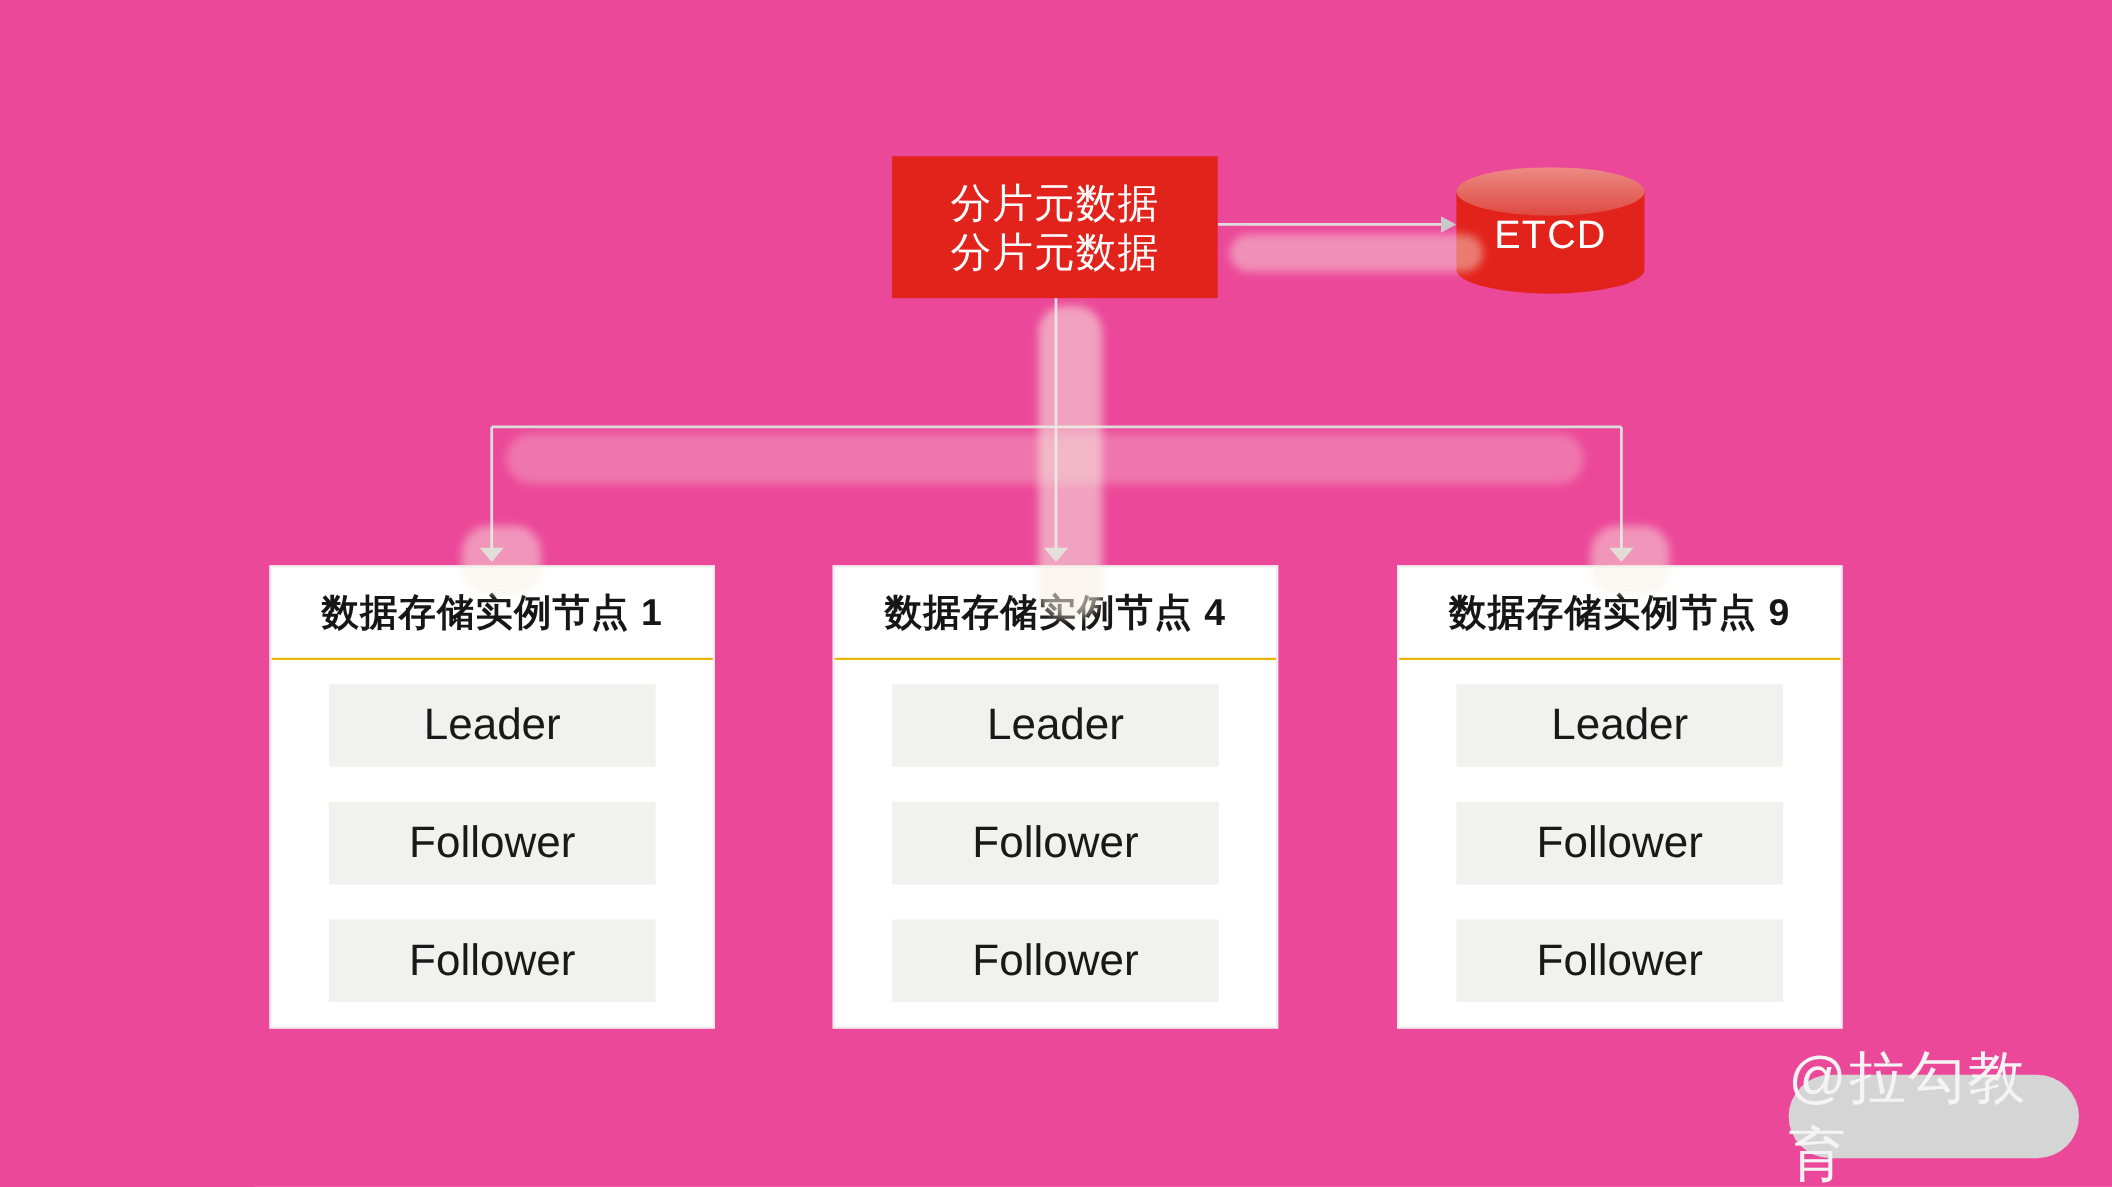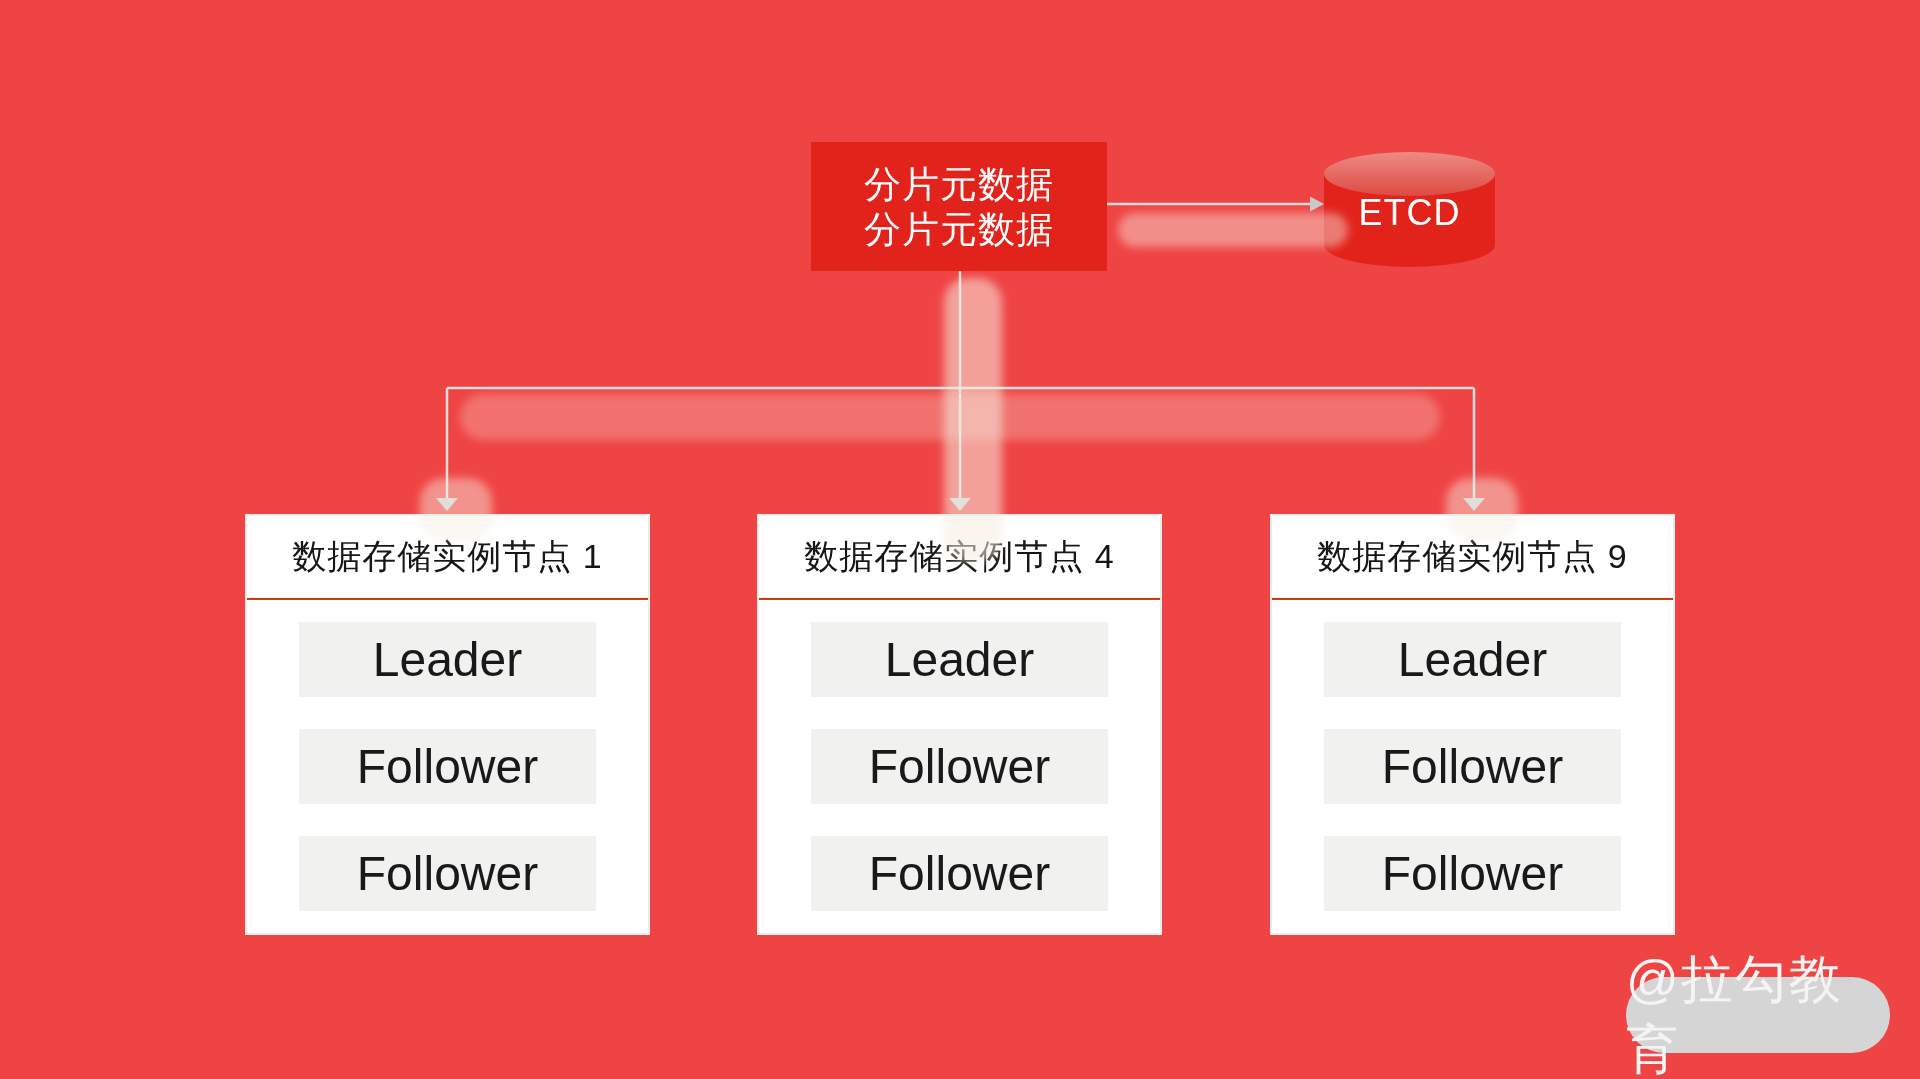--- a/index.html
+++ b/index.html
@@ -5,21 +5,21 @@
   * { margin: 0; padding: 0; box-sizing: border-box; }
   html, body { background: #ffffff; }
   body {
     font-family: "Liberation Sans", "DejaVu Sans", sans-serif;
     color: #1a1a1a;
   }
   .canvas {
     position: relative;
     width: 1920px;
     height: 1079px;
-    background: #ef4444;
+    background: #ec4899;
     overflow: hidden;
   }
   svg.connectors {
     position: absolute;
     left: 0; top: 0;
     z-index: 1;
   }
   
   .ghost {
     position: absolute;
@@ -69,40 +69,40 @@
     width: 405px; height: 421px;
     background: #ffffff;
     border: 2px solid #eeeeee;
     z-index: 2;
   }
   .node-1 { left: 245px; }
   .node-2 { left: 757px; }
   .node-3 { left: 1270px; }
   .node-title {
     height: 84px;
-    border-bottom: 2px solid #c2410c;
+    border-bottom: 2px solid #eab308;
     display: flex;
     align-items: center;
     justify-content: center;
     font-size: 34px;
-    font-weight: 400;
+    font-weight: 700;
     color: #161616;
     letter-spacing: 1px;
   }
   .members {
     padding: 22px 52px 0 52px;
   }
   .member {
     height: 75px;
     margin-bottom: 32px;
     background: #f1f1f0;
     display: flex;
     align-items: center;
     justify-content: center;
-    font-size: 48px;
+    font-size: 40px;
     font-weight: 400;
     color: #191919;
   }
   .member:last-child { margin-bottom: 0; }
   .watermark {
     position: absolute;
     left: 1626px; top: 977px;
     width: 264px; height: 76px;
     background: #d5d5d5;
     border-radius: 38px;

